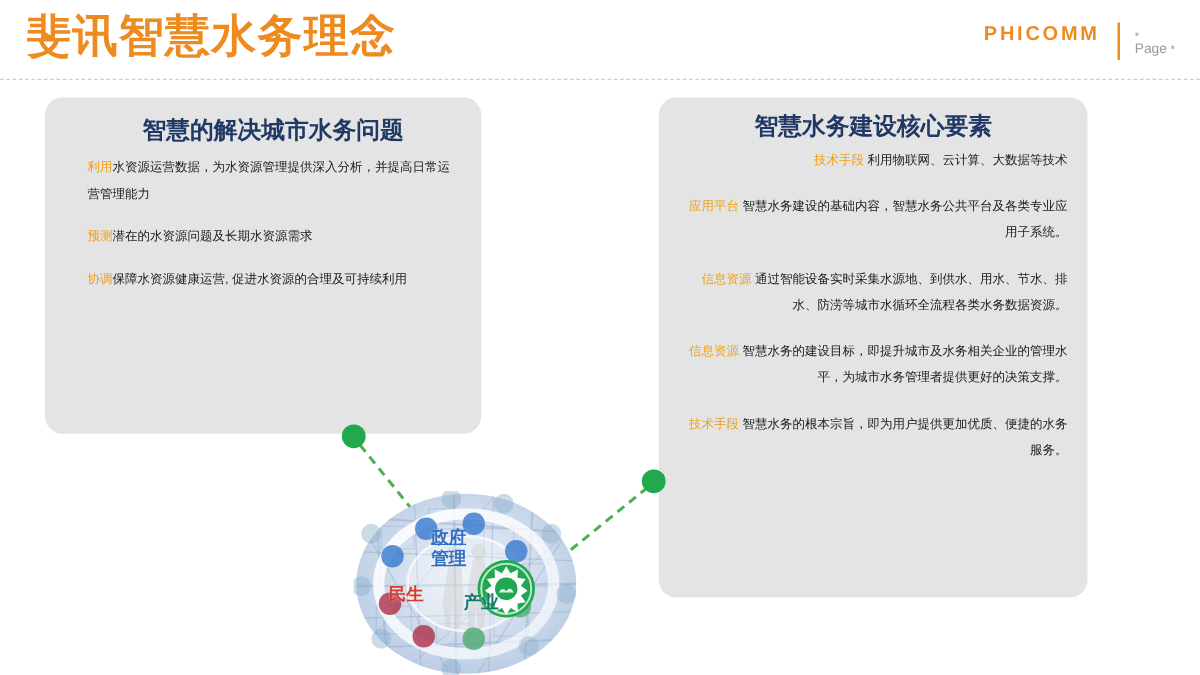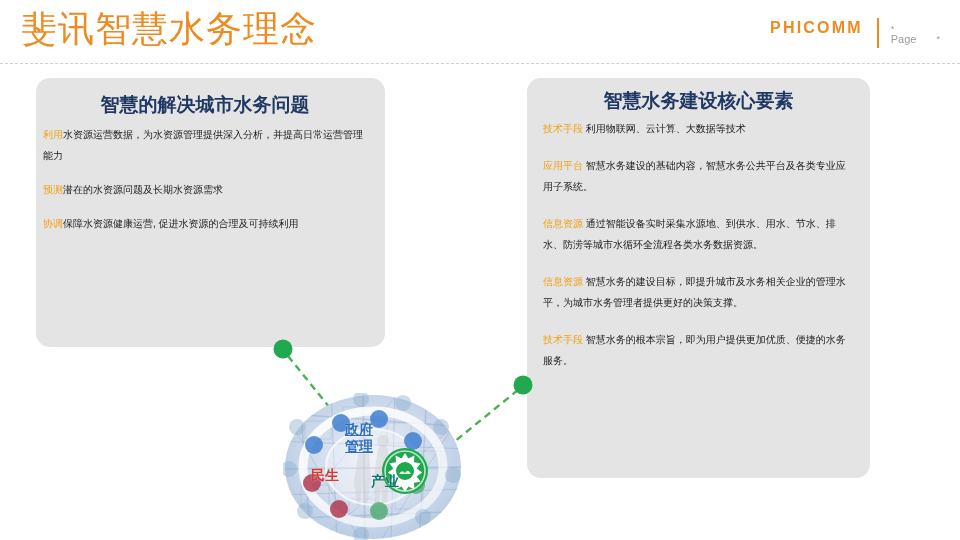--- a/index.html
+++ b/index.html
@@ -18,21 +18,21 @@
   
   #slide-header {
     position: absolute;
     left: 0; top: 0;
     width: 960px; height: 64px;
   }
   #page-title {
     position: absolute;
     left: 21px; top: 6px;
     font-size: 36px;
-    font-weight: normal;
+    font-weight: bold;
     color: #ee8b20;
     letter-spacing: 1px;
     line-height: 46px;
     white-space: nowrap;
   }
   #brand-block {
     position: absolute;
     right: 20px; top: 18px;
     display: flex;
     align-items: flex-start;
@@ -61,21 +61,21 @@
     line-height: 11px;
   }
   #page-number-top {
     font-size: 9px;
     color: #9a9a9a;
     height: 10px;
   }
   #page-number-row {
     display: flex;
     align-items: flex-start;
-    gap: 20px;
+    gap: 3px;
     font-size: 11px;
     color: #9a9a9a;
   }
   #page-number-star { font-size: 9px; }
   #header-divider {
     position: absolute;
     left: 0; top: 63px;
     width: 960px; height: 0;
     border-top: 1px dashed #cfcfcf;
   }
@@ -83,21 +83,21 @@
   
   .panel {
     position: absolute;
     background: #e4e4e4;
     border-radius: 14px;
     box-sizing: border-box;
   }
   #panel-left {
     left: 36px; top: 78px;
     width: 349px; height: 269px;
-    padding: 12px 18px 10px 7px;
+    padding: 12px 18px 10px 34px;
   }
   #panel-right {
     left: 527px; top: 78px;
     width: 343px; height: 400px;
     padding: 10px 16px 10px 16px;
   }
   .panel-heading {
     text-align: center;
     font-size: 19px;
     font-weight: bold;
@@ -112,20 +112,21 @@
   .para {
     font-size: 10px;
     color: #1a1a1a;
     line-height: 21px;
     margin: 0 0 13px 0;
     text-align: left;
   }
   #panel-right .para {
     margin: 0 0 15px 0;
     line-height: 21.5px;
+    text-align: right;
   }
   #panel-right .para:last-child { margin-bottom: 0; }
   .kw {
     color: #f0a013;
   }
 
   
   #connector-layer {
     position: absolute;
     left: 0; top: 0;

